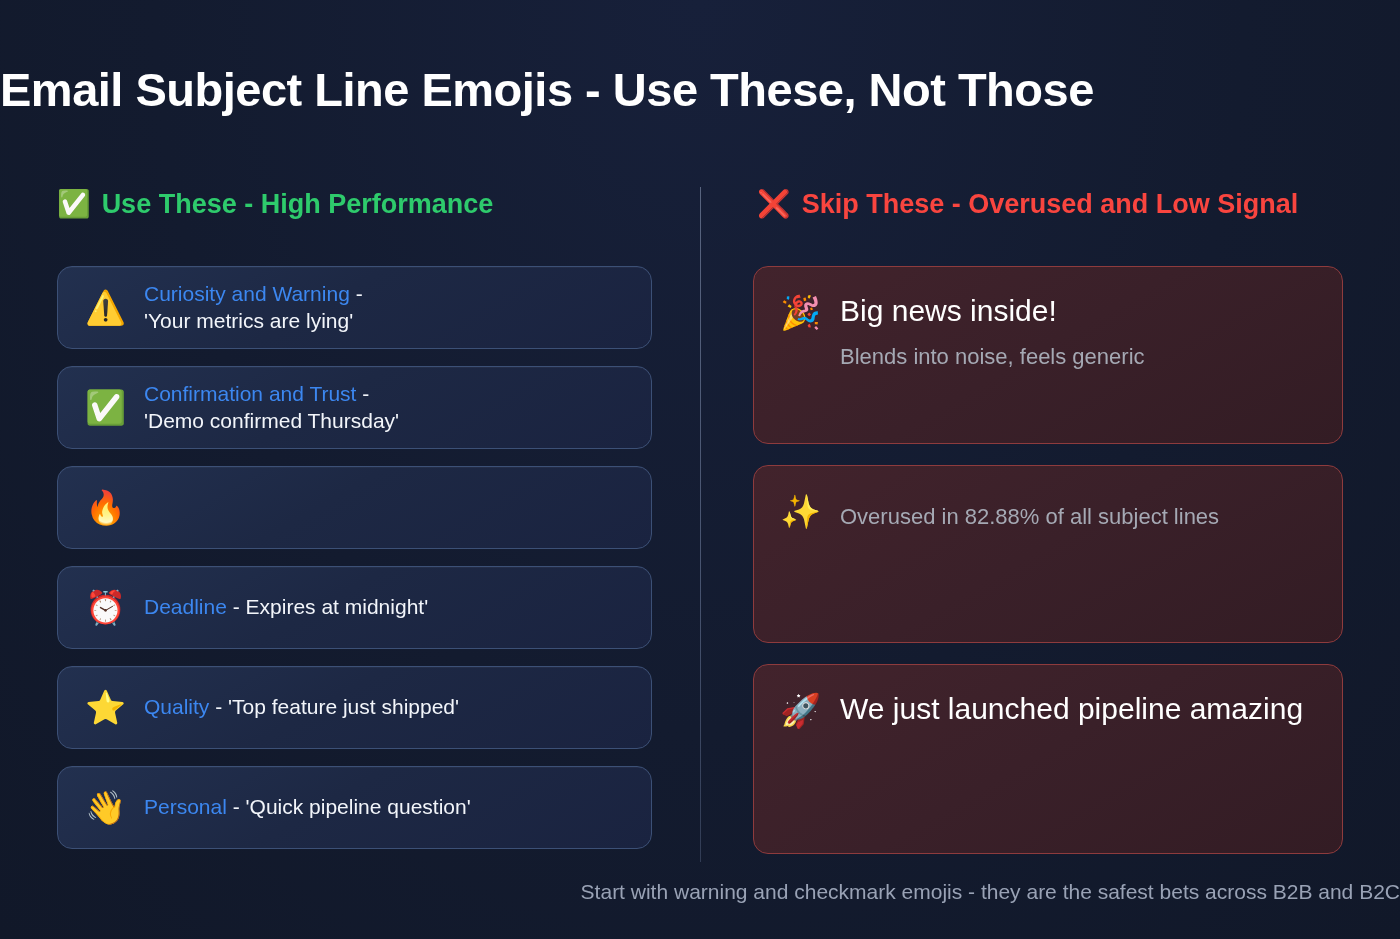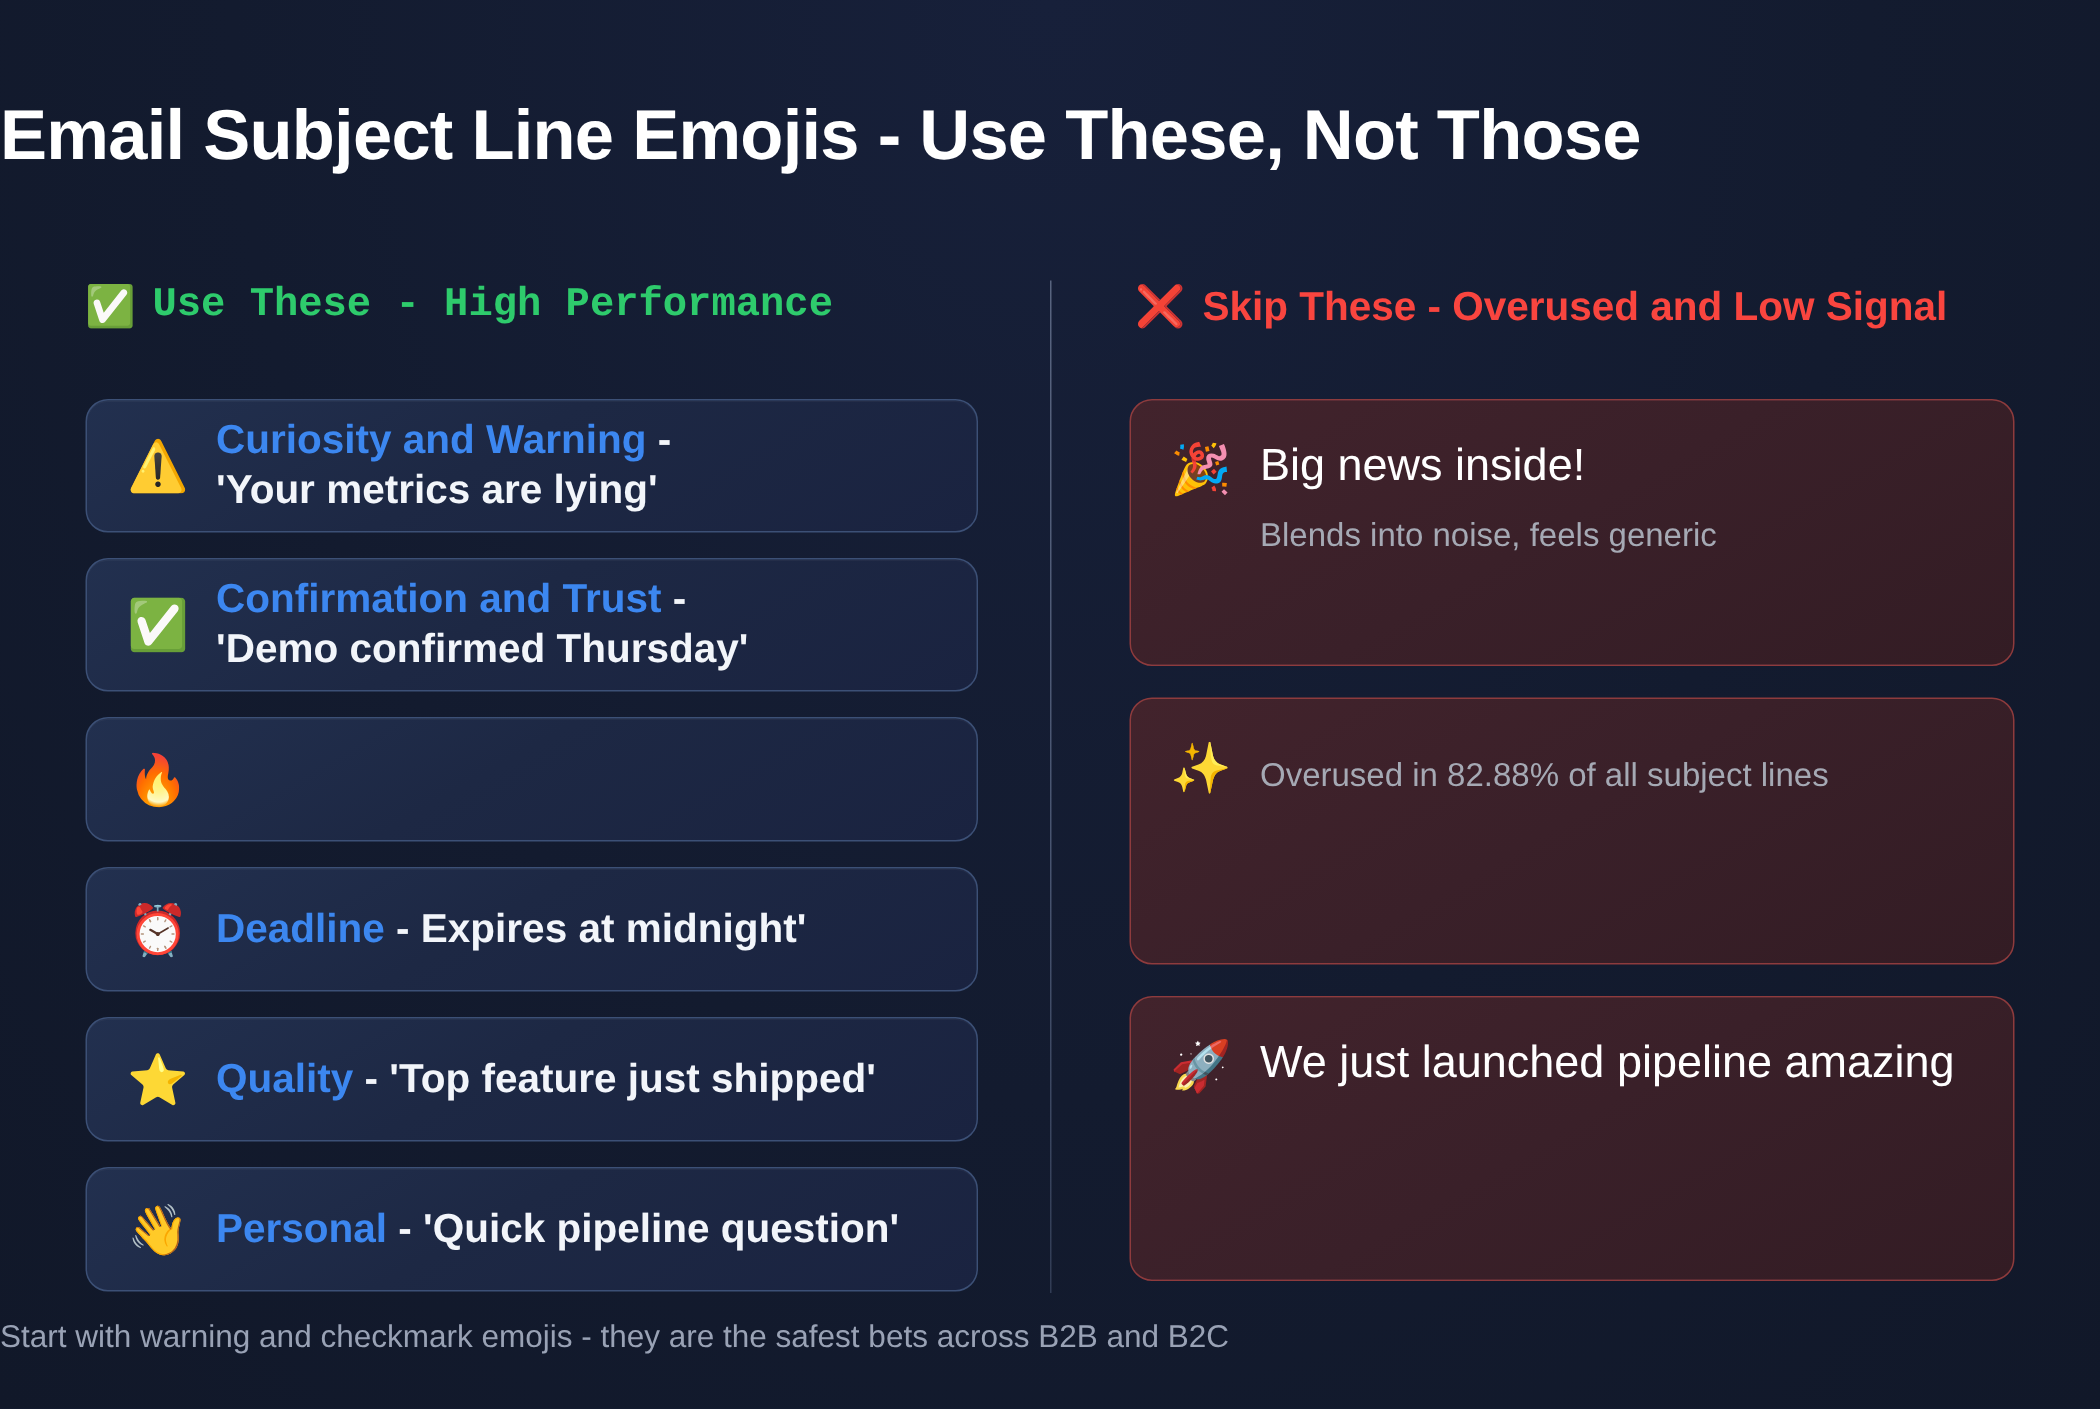--- a/index.html
+++ b/index.html
@@ -38,40 +38,40 @@
 
   
   .col-head{
     display:flex;align-items:center;gap:11px;
     font-size:27px;font-weight:bold;
     height:44px;
     margin-bottom:40px;
     white-space:nowrap;
   }
   .col-head .hemoji{font-size:27px;line-height:1;display:inline-block;}
-  .head-good .htext{color:#2ecb6c;font-family:Liberation Mono, monospace;}
+  .head-good .htext{color:#2ecb6c;}
   .head-bad .htext{color:#f9453f;}
   .head-bad{margin-left:4px;}
 
   
   .good-list{display:flex;flex-direction:column;gap:17px;}
   .good-card{
     position:relative;
     box-sizing:border-box;
     min-height:83px;
     display:flex;align-items:center;gap:21px;
     padding:10px 18px 10px 27px;
     border-radius:15px;
     background:linear-gradient(150deg,#22304f 0%,#1d2844 45%,#1a2340 100%);
     border:1px solid #3c5076;
     box-shadow:0 1px 0 rgba(255,255,255,.035) inset;
   }
   .good-card .gemoji{font-size:33px;line-height:1;flex:0 0 auto;width:38px;text-align:center;}
   .good-card .gtext{
-    font-size:27px;color:#f2f5fa;line-height:1.24;font-weight:bold;
+    font-size:21px;color:#f2f5fa;line-height:1.24;
   }
   .good-card .glabel{color:#3c87f0;}
 
   
   .bad-list{display:flex;flex-direction:column;gap:21px;}
   .bad-card{
     box-sizing:border-box;
     display:flex;gap:18px;
     padding:24px 24px 24px 26px;
     border-radius:15px;
@@ -87,21 +87,21 @@
     margin-top:13px;
     font-size:22px;color:#a5a9b4;line-height:1.3;
   }
   .bad-card.c1{min-height:178px;}
   .bad-card.c2{min-height:178px;}
   .bad-card.c3{min-height:190px;}
 
   
   .footer{
     position:absolute;left:0;right:0;top:880px;
-    text-align:left;
+    text-align:right;
     font-size:21px;
     color:#99a2b5;
     white-space:nowrap;
   }
 </style>
 </head>
 <body>
 
 <div class="page">
 

